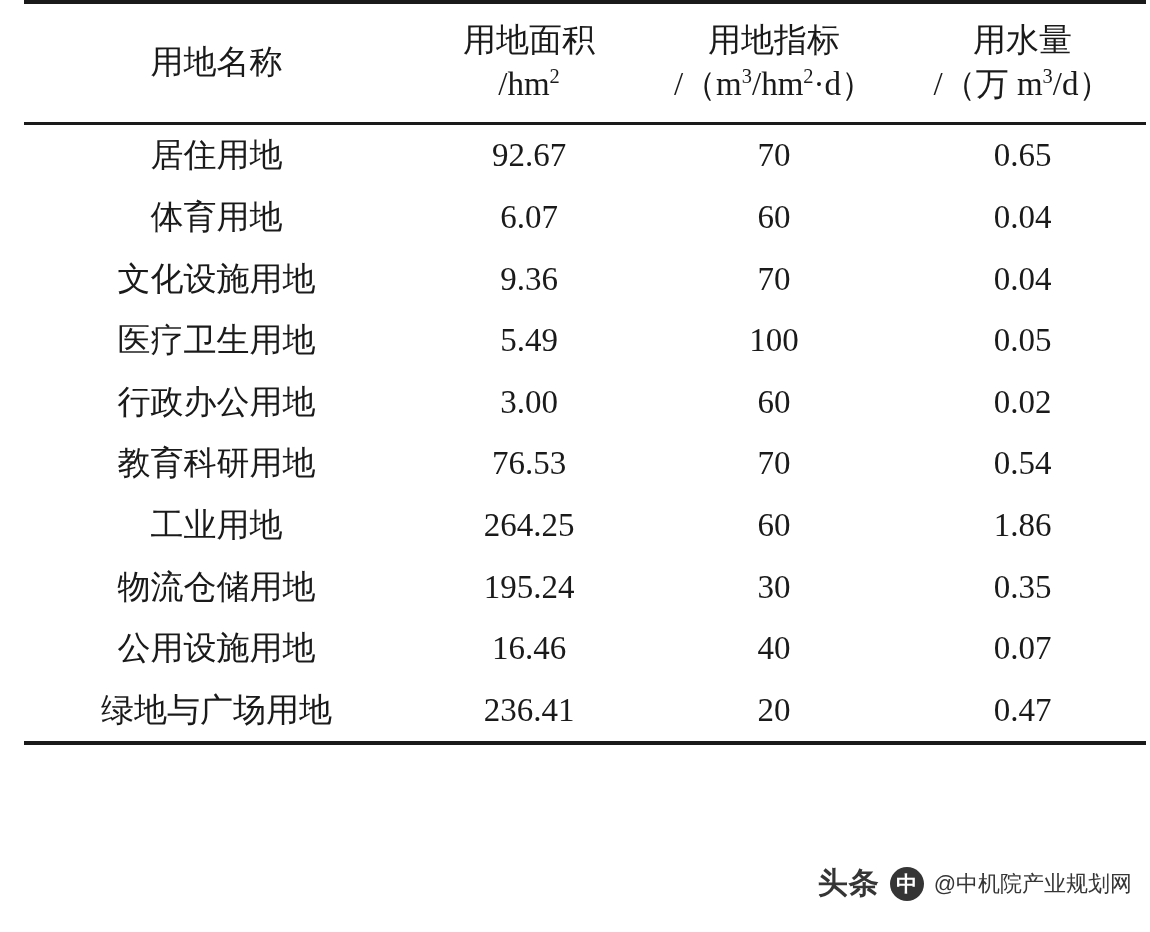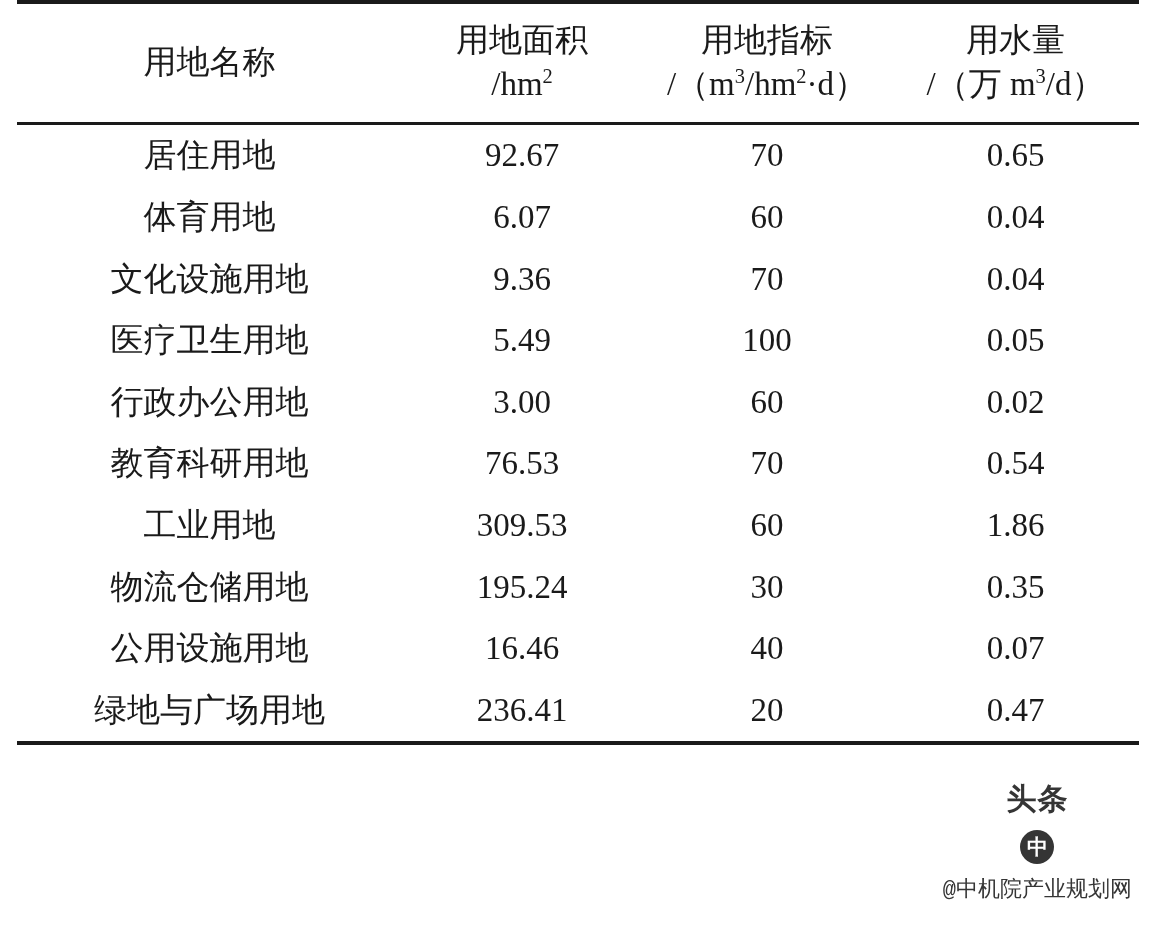--- a/index.html
+++ b/index.html
@@ -15,21 +15,21 @@
     position: relative;
     overflow: hidden;
   }
   .table-wrap {
     position: absolute;
     left: 0;
     top: 0;
     width: 971px;
     height: 932px;
     box-sizing: border-box;
-    padding: 0 17px;
+    padding: 0 24px;
     border-radius: 32px;
   }
   table.data-table {
     width: 1122px;
     border-collapse: collapse;
     table-layout: fixed;
   }
   table.data-table col.c0 { width: 385px; }
   table.data-table col.c1 { width: 240px; }
   table.data-table col.c2 { width: 250px; }
@@ -75,26 +75,25 @@
   .unit-nowrap { white-space: nowrap; }
 
   
   .watermark {
     position: absolute;
     right: 18px;
     bottom: 28px;
     display: flex;
     align-items: center;
     gap: 10px;
-    font-family: Liberation Mono, monospace;
+    font-family: Liberation Sans, sans-serif;
     font-size: 30px;
     color: #2b2b2b;
     opacity: 0.95;
     pointer-events: none;
-    flex-direction: column;
   }
   .watermark .wm-logo {
     display: inline-block;
     font-weight: bold;
     letter-spacing: 1px;
   }
   .watermark .wm-badge {
     display: inline-flex;
     align-items: center;
     justify-content: center;
@@ -172,21 +171,21 @@
         <td>0.02</td>
       </tr>
       <tr>
         <td>教育科研用地</td>
         <td>76.53</td>
         <td>70</td>
         <td>0.54</td>
       </tr>
       <tr>
         <td>工业用地</td>
-        <td>309.53</td>
+        <td>264.25</td>
         <td>60</td>
         <td>1.86</td>
       </tr>
       <tr>
         <td>物流仓储用地</td>
         <td>195.24</td>
         <td>30</td>
         <td>0.35</td>
       </tr>
       <tr>

